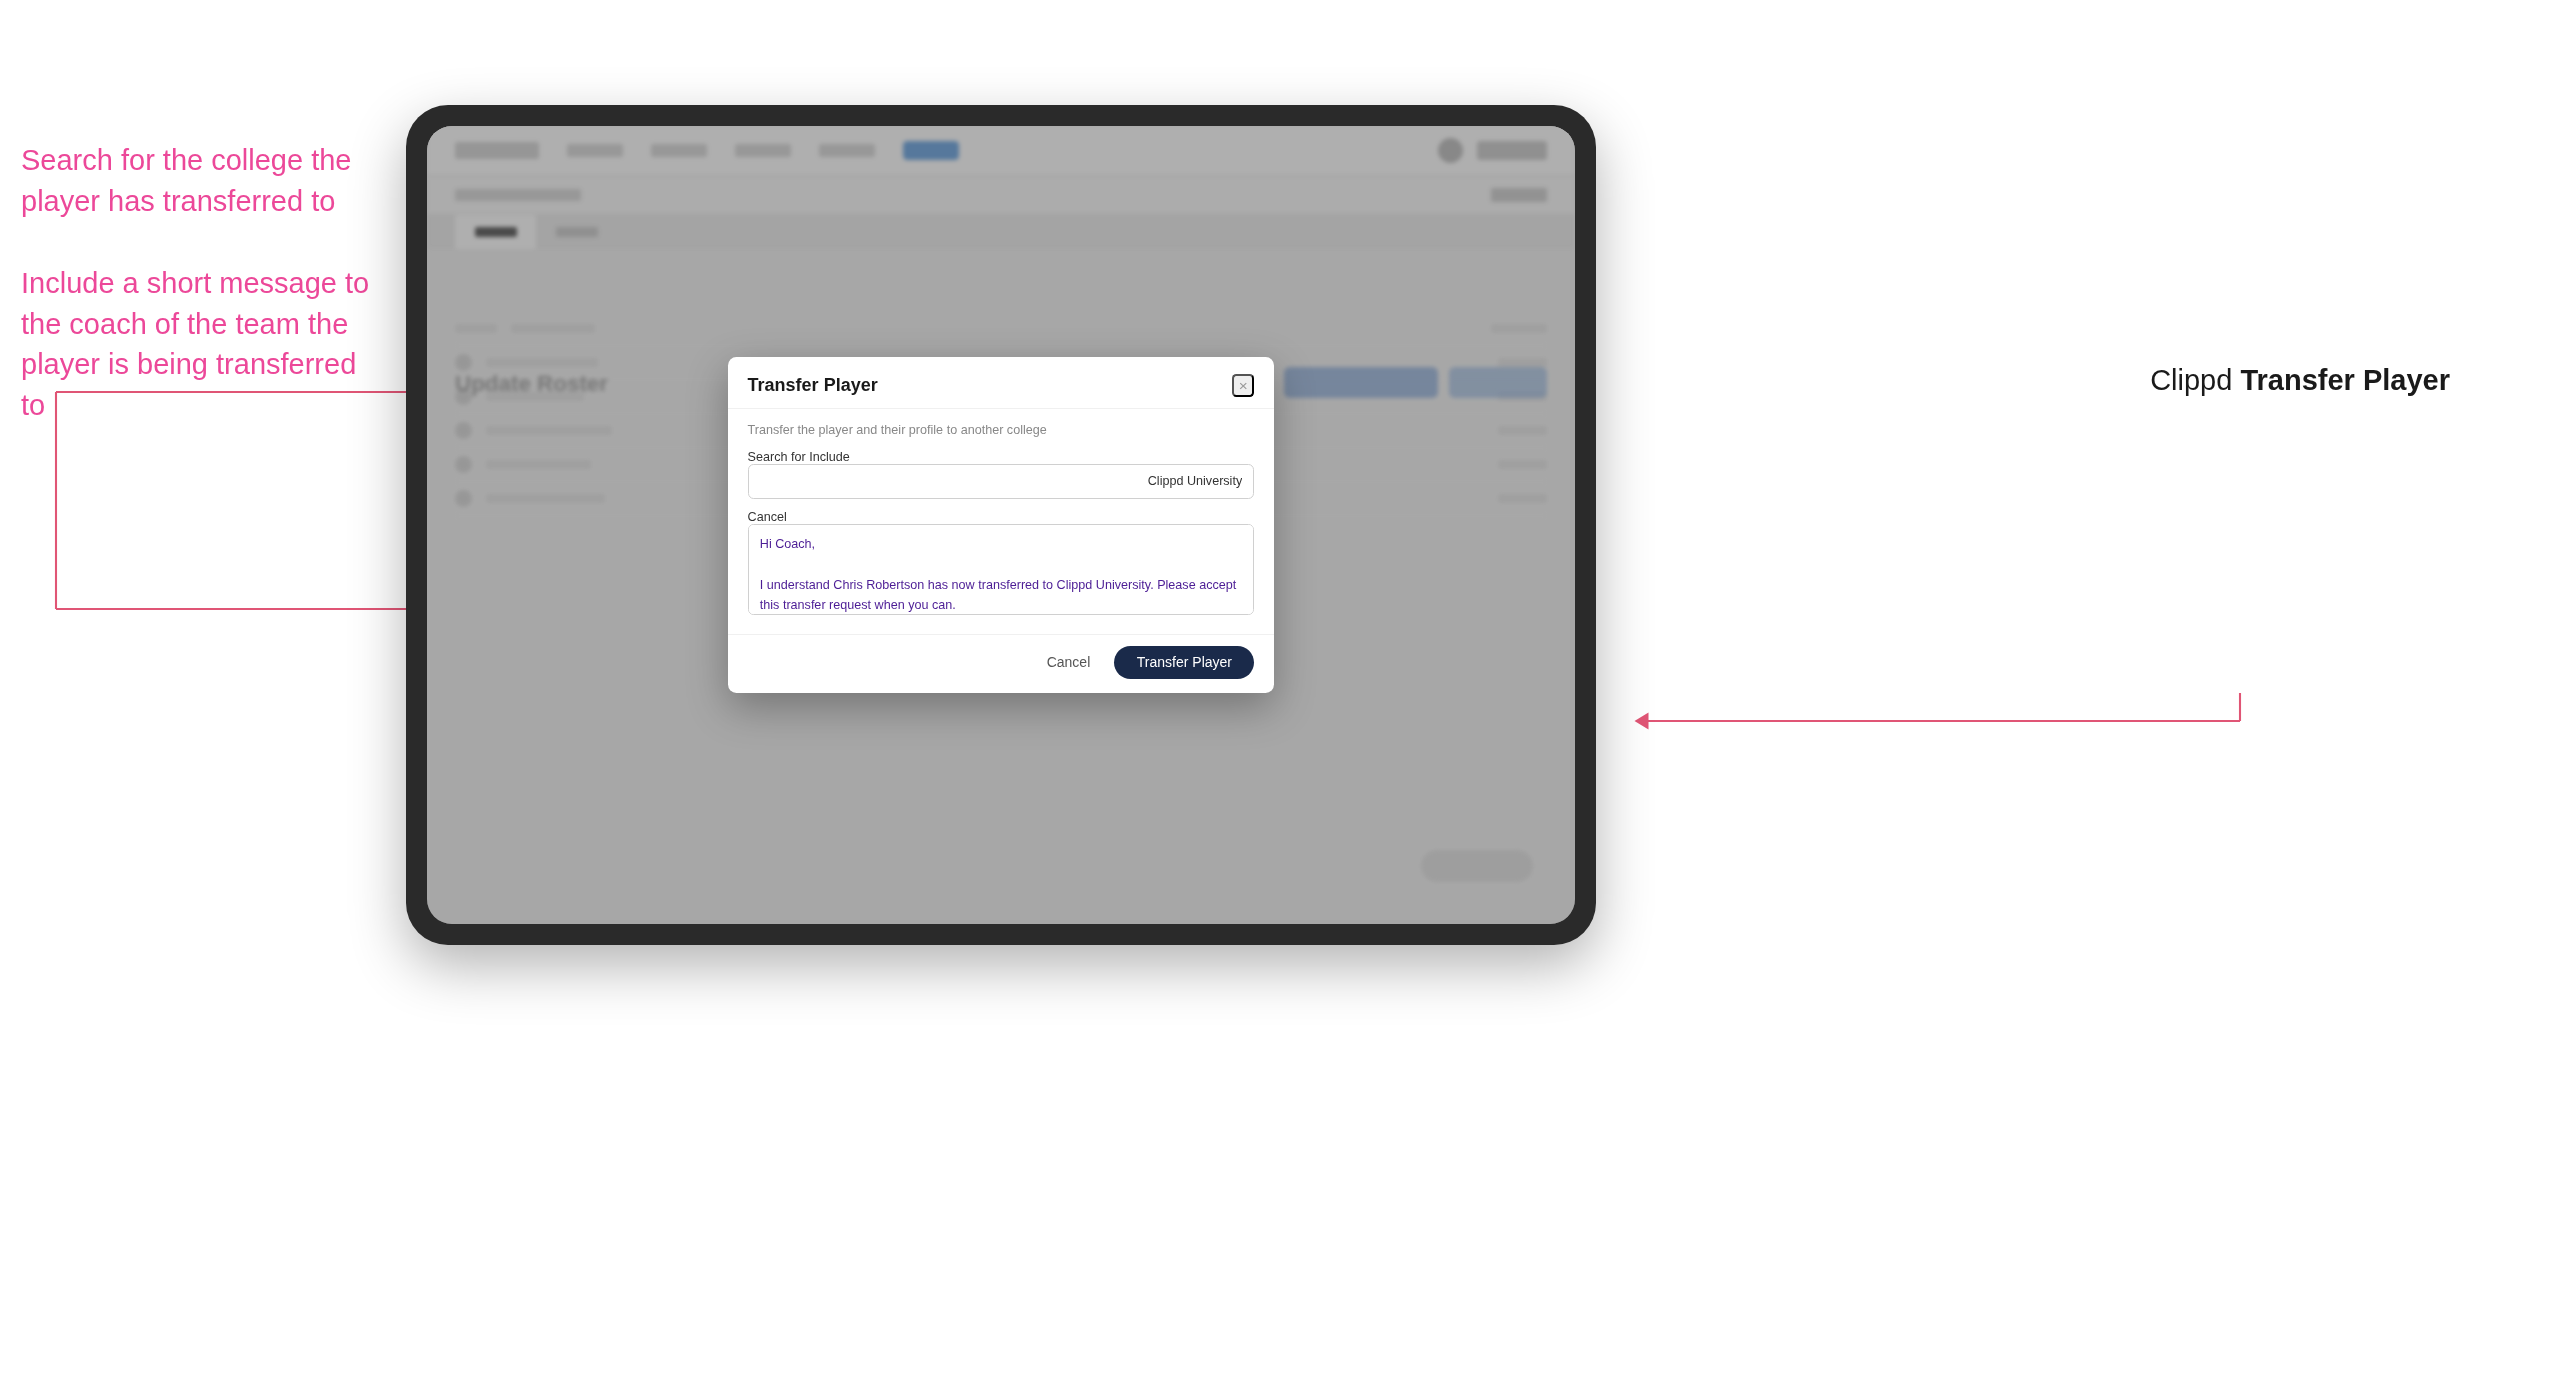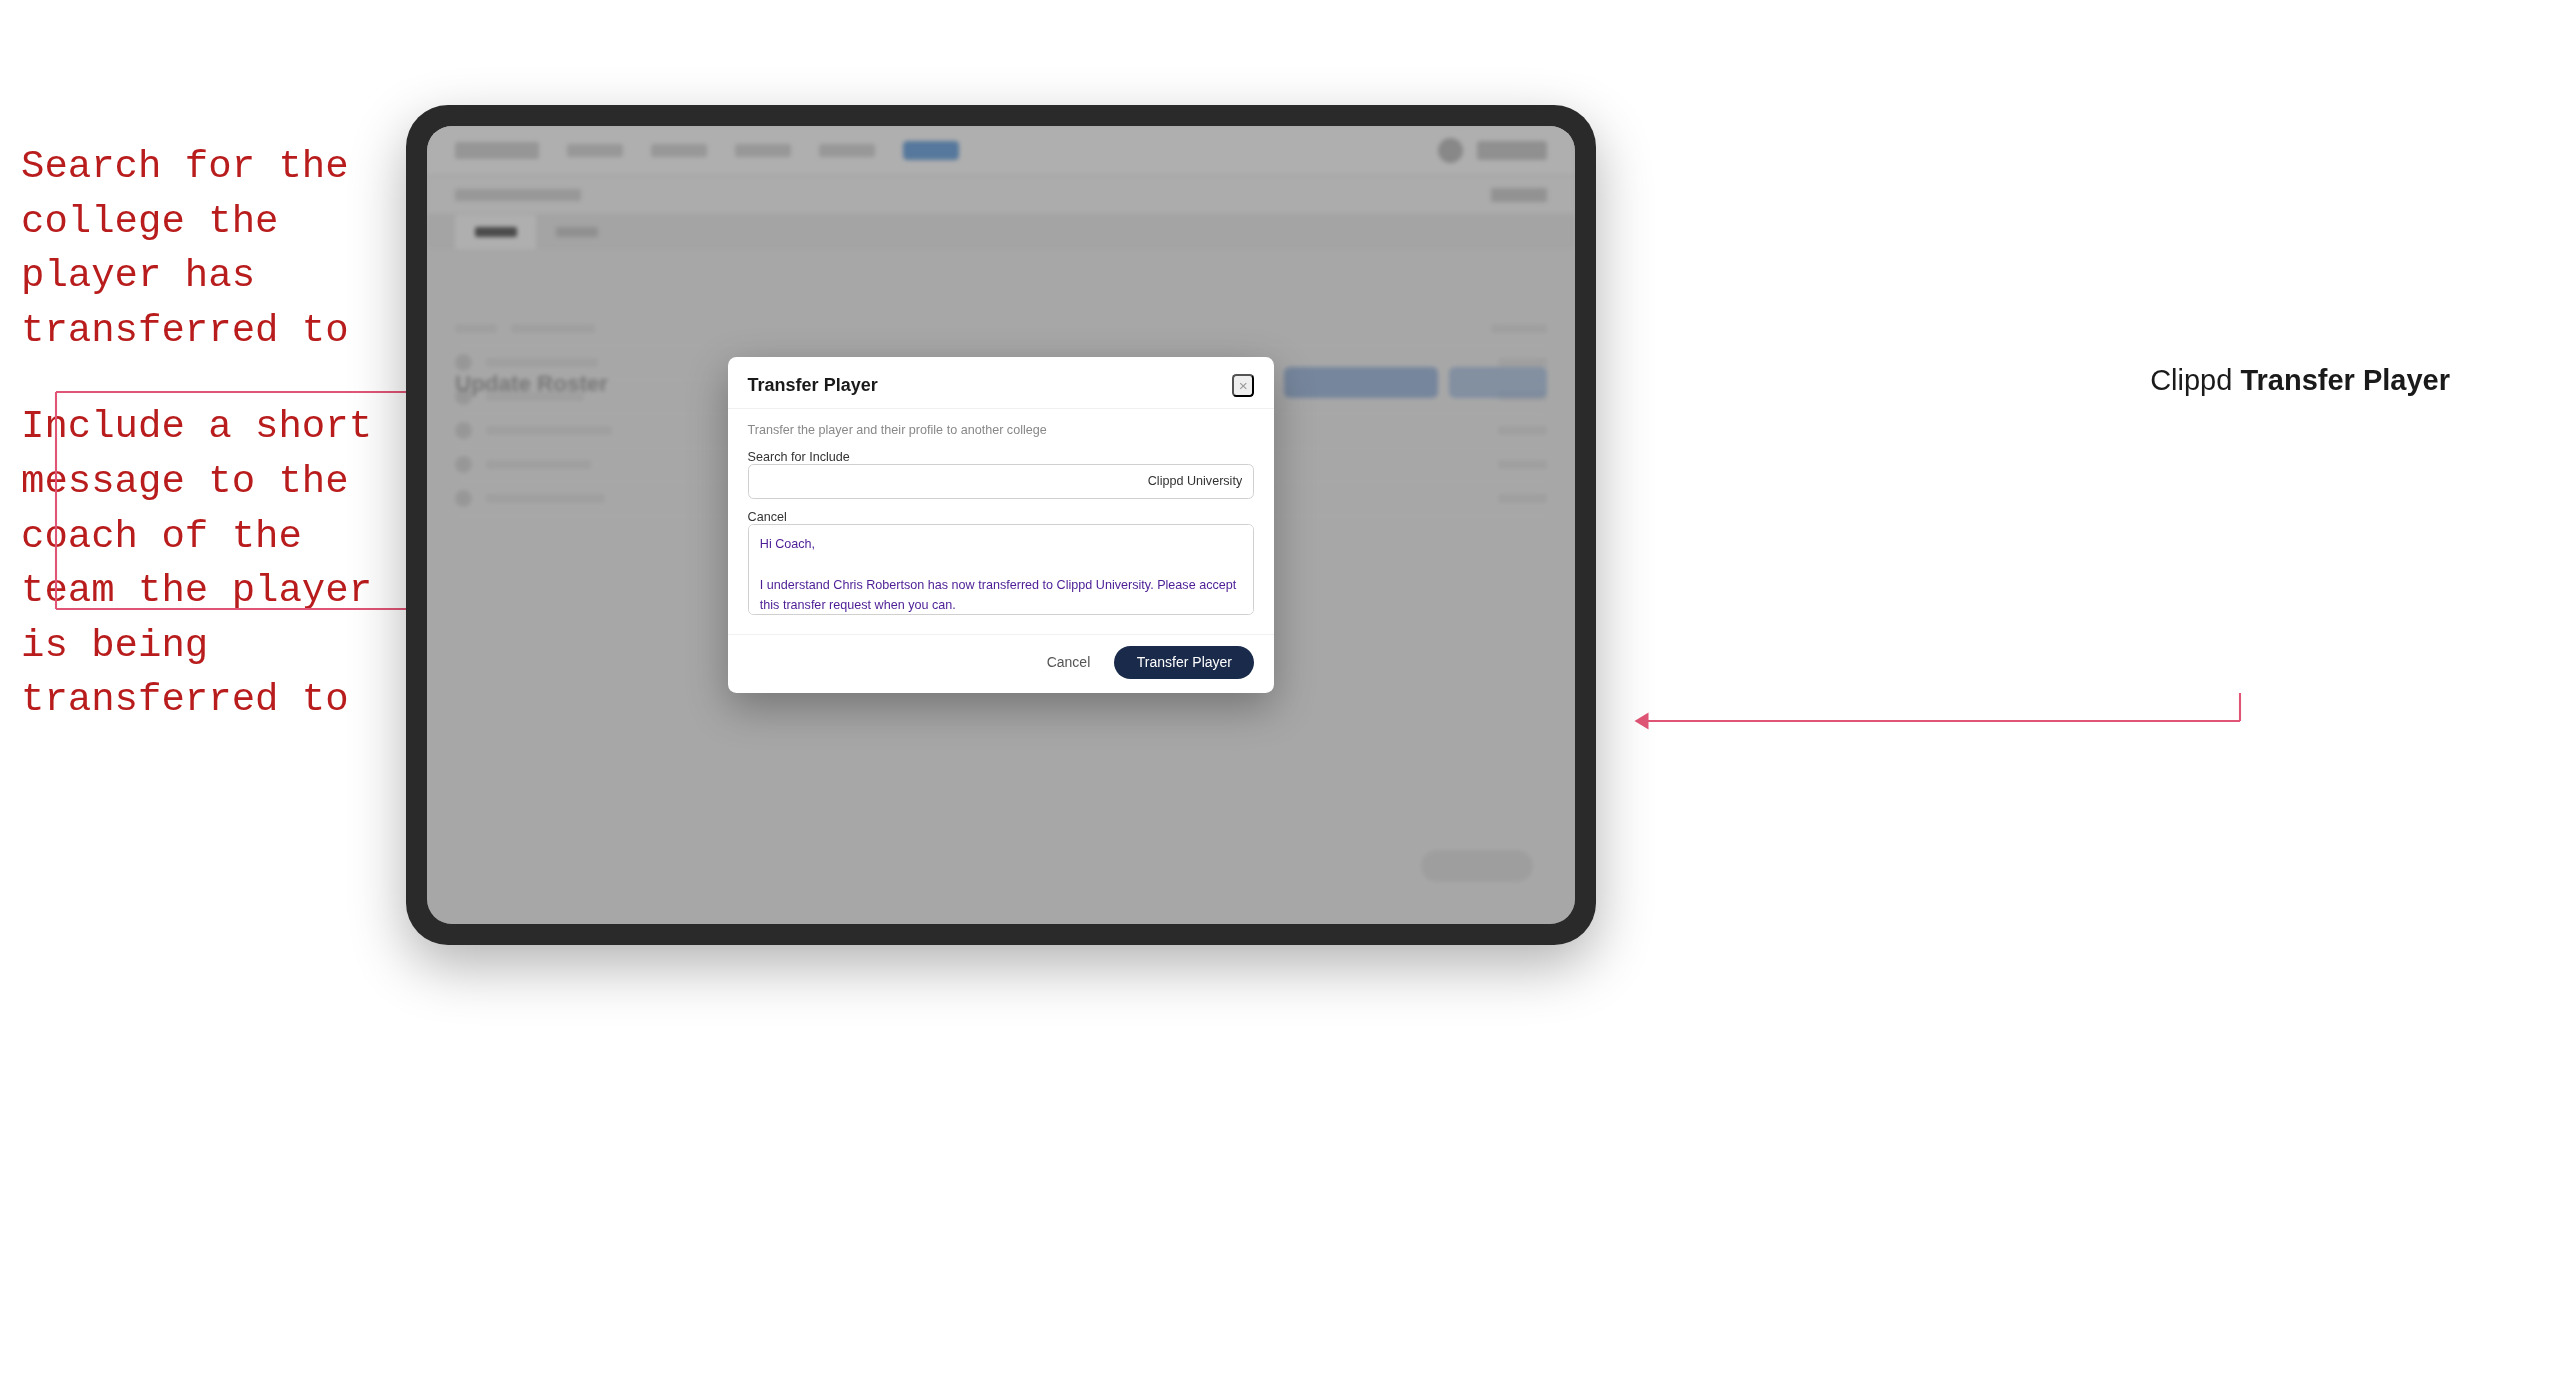--- a/index.html
+++ b/index.html
@@ -15,25 +15,24 @@
 
     
     .annotation-left {
       position: absolute;
       left: 21px;
       top: 140px;
       width: 364px;
     }
 
     .annotation-text {
-      font-size: 39px;
+      font-size: 29px;
       line-height: 1.4;
-      color: #b91c1c;
+      color: #ec4899;
       margin-bottom: 42px;
-      font-family: Liberation Mono, monospace;
     }
 
     
     .annotation-right {
       position: absolute;
       right: 126px;
       top: 364px;
       font-size: 29px;
       color: #1a1a1a;
     }

